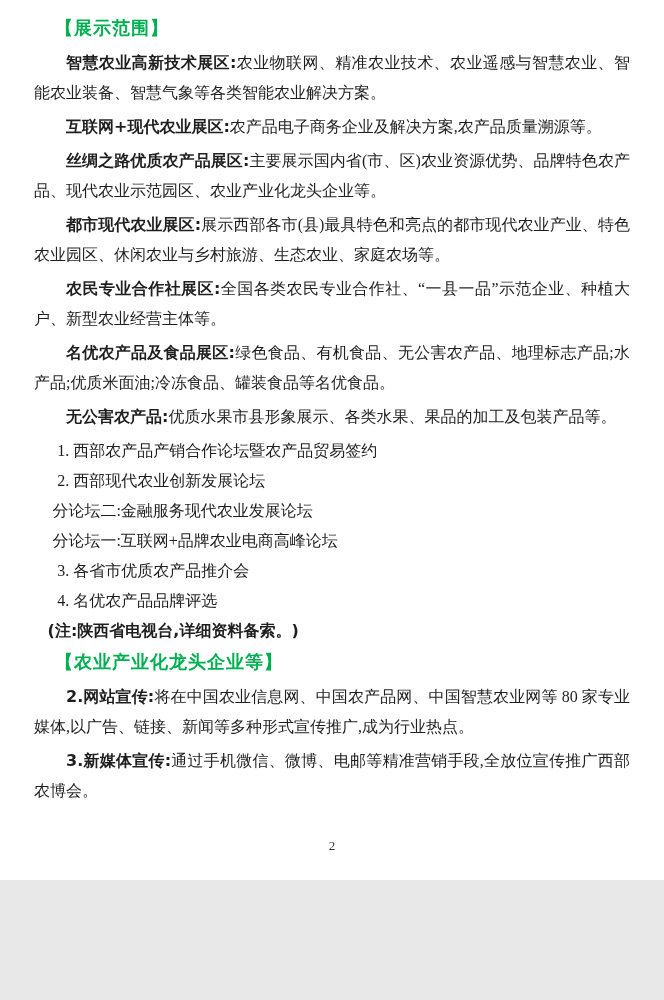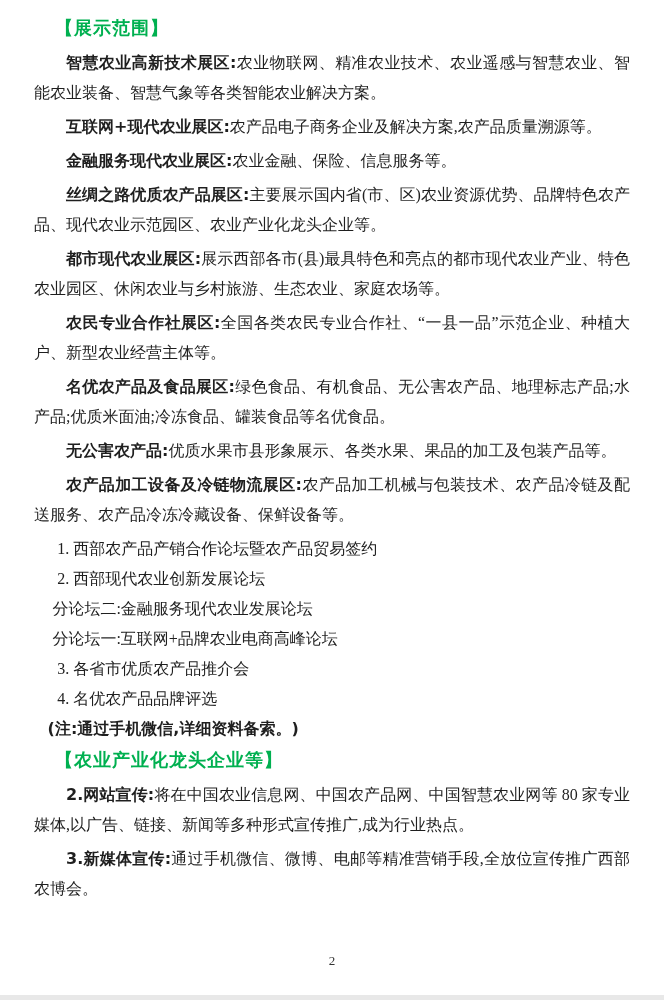--- a/index.html
+++ b/index.html
@@ -1,19 +1,19 @@
 <!DOCTYPE html>
 <html><head>
 <meta charset="utf-8">
 <style>
   html, body { margin: 0; padding: 0; background: #e8e8e8; }
   .page {
     position: relative;
     width: 664px;
-    height: 995px;
+    height: 880px;
     margin: 0 auto;
     background: #ffffff;
     box-sizing: border-box;
     padding: 12px 30px 0 30px;
     color: #1f1f1f;
     font-family: "Liberation Serif", "DejaVu Serif", serif;
     font-size: 16px;
     line-height: 30px;
     overflow: hidden;
   }
@@ -63,43 +63,41 @@
 <body>
 
 <div class="page">
 
   <h2 class="heading">【展示范围】</h2>
 
   <p class="para"><span class="lead">智慧农业高新技术展区:</span><span>农业物联网、精准农业技术、农业遥感与智慧农业、智能农业装备、智慧气象等各类智能农业解决方案。</span></p>
 
   <p class="para"><span class="lead">互联网+现代农业展区:</span><span>农产品电子商务企业及解决方案,农产品质量溯源等。</span></p>
 
-  <p class="para"><span class="lead">金融服务现代农业展区:</span><span>农业金融、保险、信息服务等。</span></p>
 
   <p class="para"><span class="lead">丝绸之路优质农产品展区:</span><span>主要展示国内省(市、区)农业资源优势、品牌特色农产品、现代农业示范园区、农业产业化龙头企业等。</span></p>
 
   <p class="para"><span class="lead">都市现代农业展区:</span><span>展示西部各市(县)最具特色和亮点的都市现代农业产业、特色农业园区、休闲农业与乡村旅游、生态农业、家庭农场等。</span></p>
 
   <p class="para"><span class="lead">农民专业合作社展区:</span><span>全国各类农民专业合作社、“一县一品”示范企业、种植大户、新型农业经营主体等。</span></p>
 
   <p class="para"><span class="lead">名优农产品及食品展区:</span><span>绿色食品、有机食品、无公害农产品、地理标志产品;水产品;优质米面油;冷冻食品、罐装食品等名优食品。</span></p>
 
   <p class="para"><span class="lead">无公害农产品:</span><span>优质水果市县形象展示、各类水果、果品的加工及包装产品等。</span></p>
 
-  <p class="para"><span class="lead">农产品加工设备及冷链物流展区:</span><span>农产品加工机械与包装技术、农产品冷链及配送服务、农产品冷冻冷藏设备、保鲜设备等。</span></p>
 
 
   <p class="item">1. 西部农产品产销合作论坛暨农产品贸易签约</p>
   <p class="item">2. 西部现代农业创新发展论坛</p>
   <p class="item item--sub">分论坛二:金融服务现代农业发展论坛</p>
   <p class="item item--sub">分论坛一:互联网+品牌农业电商高峰论坛</p>
   <p class="item">3. 各省市优质农产品推介会</p>
   <p class="item">4. 名优农产品品牌评选</p>
 
-  <p class="note">(注:通过手机微信,详细资料备索。)</p>
+  <p class="note">(注:陕西省电视台,详细资料备索。)</p>
 
   <h2 class="heading">【农业产业化龙头企业等】</h2>
 
 
   <p class="para"><span class="lead">2.网站宣传:</span><span>将在中国农业信息网、中国农产品网、中国智慧农业网等 80 家专业媒体,以广告、链接、新闻等多种形式宣传推广,成为行业热点。</span></p>
 
   <p class="para"><span class="lead">3.新媒体宣传:</span><span>通过手机微信、微博、电邮等精准营销手段,全放位宣传推广西部农博会。</span></p>
 
   <div class="page-footer">2</div>
 

